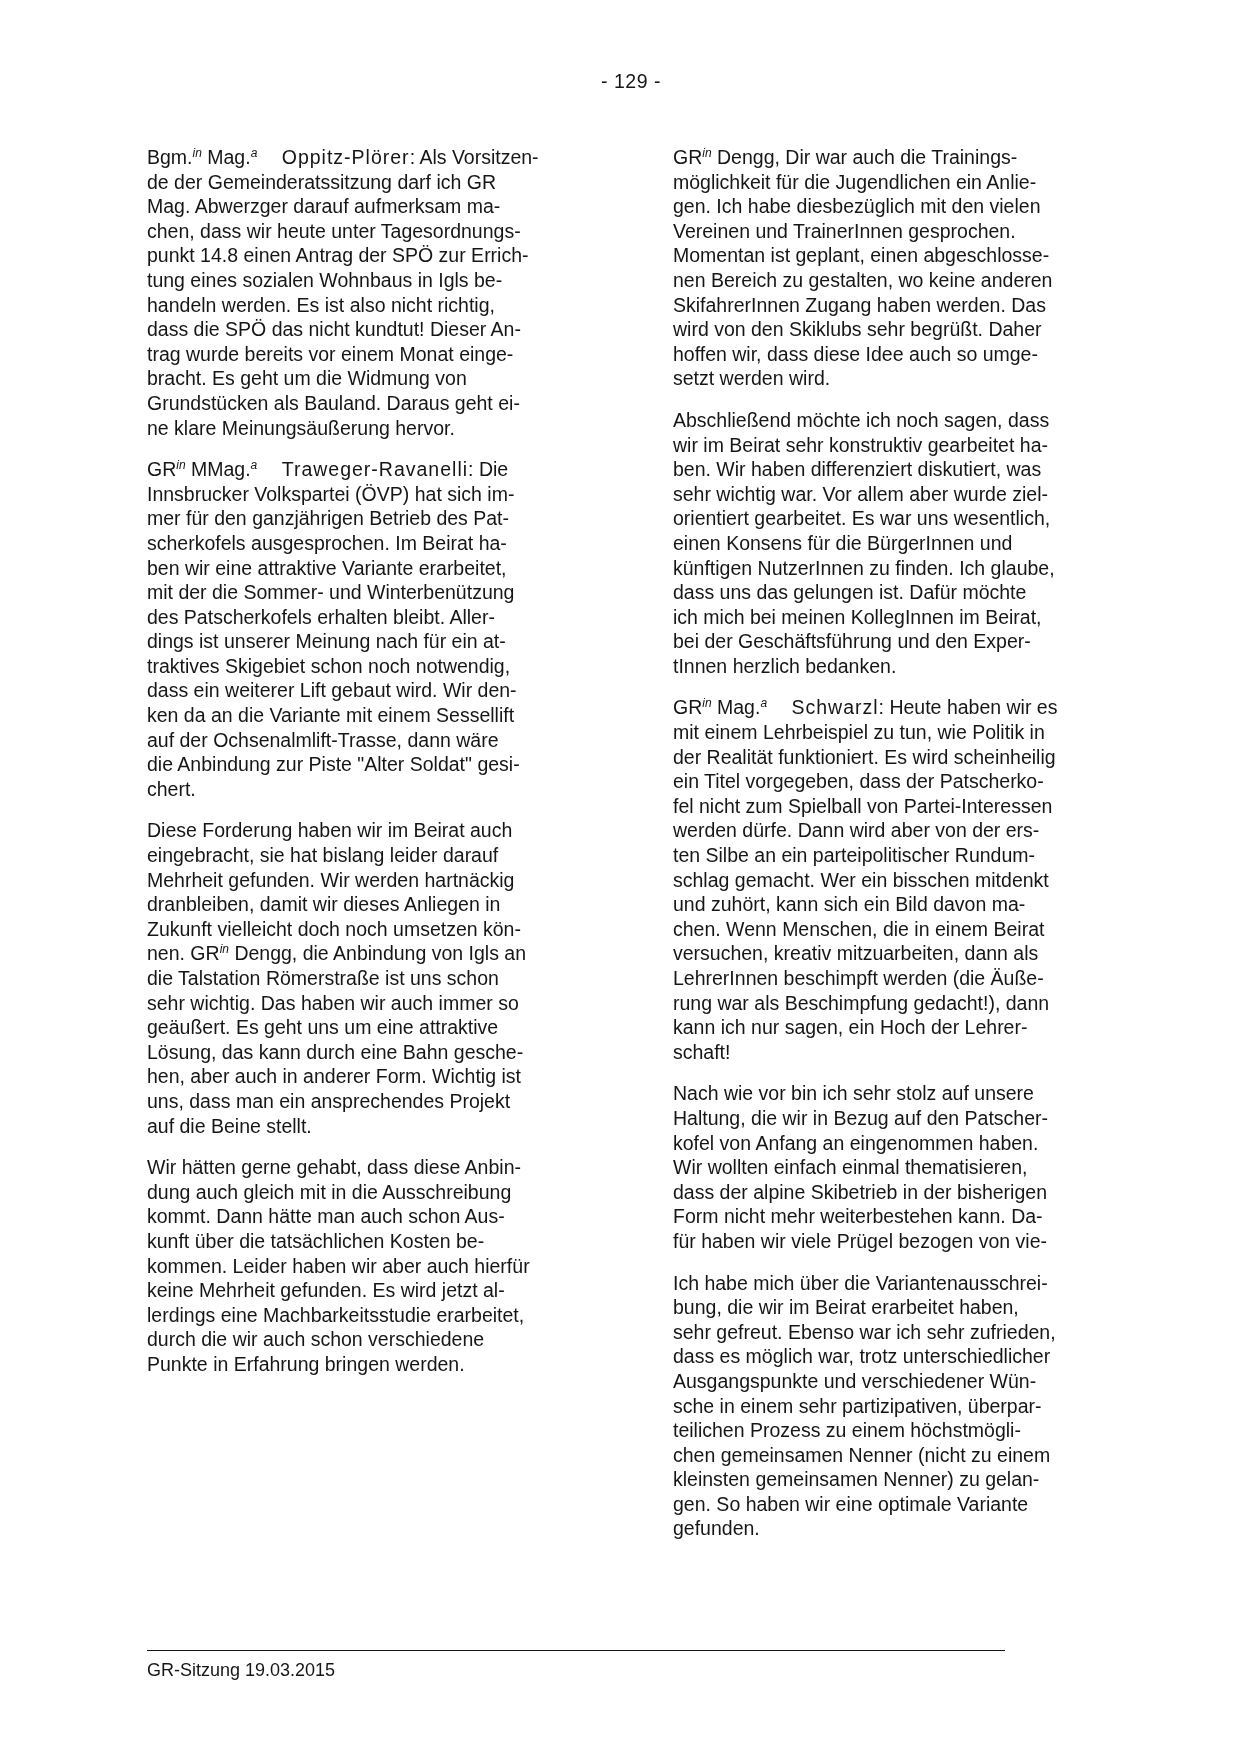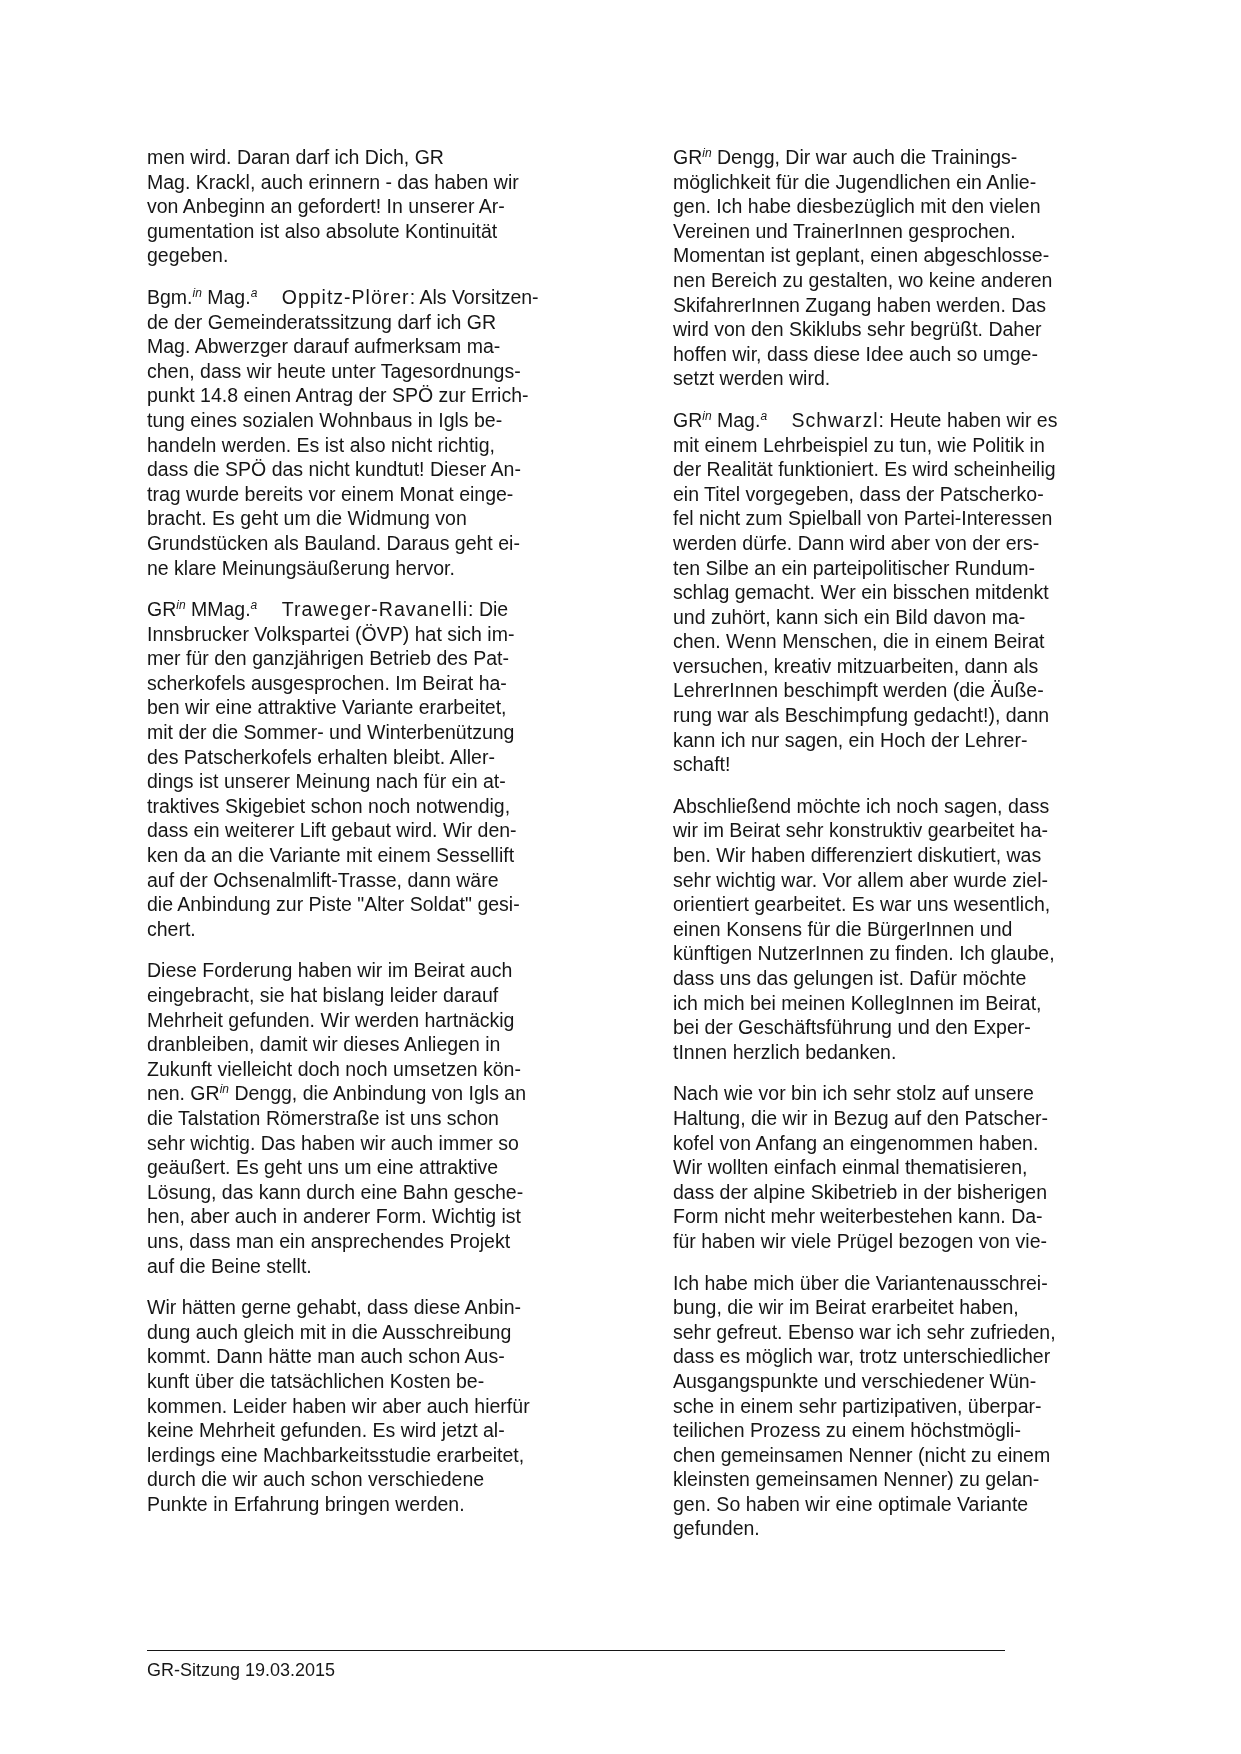--- a/index.html
+++ b/index.html
@@ -67,28 +67,24 @@
     position: absolute;
     top: 1660px;
     left: 147px;
     font-size: 18px;
   }
 </style>
 </head>
 <body>
 
 <div class="page">
+  <div class="page-number">- 129 -</div>
 
   <div class="content">
     <div class="col">
-        <p class="para"><span>men wird. Daran darf ich Dich, GR
-Mag. Krackl, auch erinnern - das haben wir
-von Anbeginn an gefordert! In unserer Ar-
-gumentation ist also absolute Kontinuität
-gegeben.</span></p>
         <p class="para"><span>Bgm.</span><sup>in</sup><span> Mag.</span><sup>a</sup><span> </span><span class="speaker-name">Oppitz-Plörer</span><span>: Als Vorsitzen-
 de der Gemeinderatssitzung darf ich GR
 Mag. Abwerzger darauf aufmerksam ma-
 chen, dass wir heute unter Tagesordnungs-
 punkt 14.8 einen Antrag der SPÖ zur Errich-
 tung eines sozialen Wohnbaus in Igls be-
 handeln werden. Es ist also nicht richtig,
 dass die SPÖ das nicht kundtut! Dieser An-
 trag wurde bereits vor einem Monat einge-
 bracht. Es geht um die Widmung von
@@ -135,46 +131,46 @@
         <p class="para"><span>GR</span><sup>in</sup><span> Dengg, Dir war auch die Trainings-
 möglichkeit für die Jugendlichen ein Anlie-
 gen. Ich habe diesbezüglich mit den vielen
 Vereinen und TrainerInnen gesprochen.
 Momentan ist geplant, einen abgeschlosse-
 nen Bereich zu gestalten, wo keine anderen
 SkifahrerInnen Zugang haben werden. Das
 wird von den Skiklubs sehr begrüßt. Daher
 hoffen wir, dass diese Idee auch so umge-
 setzt werden wird.</span></p>
+        <p class="para"><span>Abschließend möchte ich noch sagen, dass
+wir im Beirat sehr konstruktiv gearbeitet ha-
+ben. Wir haben differenziert diskutiert, was
+sehr wichtig war. Vor allem aber wurde ziel-
+orientiert gearbeitet. Es war uns wesentlich,
+einen Konsens für die BürgerInnen und
+künftigen NutzerInnen zu finden. Ich glaube,
+dass uns das gelungen ist. Dafür möchte
+ich mich bei meinen KollegInnen im Beirat,
+bei der Geschäftsführung und den Exper-
+tInnen herzlich bedanken.</span></p>
         <p class="para"><span>GR</span><sup>in</sup><span> Mag.</span><sup>a</sup><span> </span><span class="speaker-name">Schwarzl</span><span>: Heute haben wir es
 mit einem Lehrbeispiel zu tun, wie Politik in
 der Realität funktioniert. Es wird scheinheilig
 ein Titel vorgegeben, dass der Patscherko-
 fel nicht zum Spielball von Partei-Interessen
 werden dürfe. Dann wird aber von der ers-
 ten Silbe an ein parteipolitischer Rundum-
 schlag gemacht. Wer ein bisschen mitdenkt
 und zuhört, kann sich ein Bild davon ma-
 chen. Wenn Menschen, die in einem Beirat
 versuchen, kreativ mitzuarbeiten, dann als
 LehrerInnen beschimpft werden (die Äuße-
 rung war als Beschimpfung gedacht!), dann
 kann ich nur sagen, ein Hoch der Lehrer-
 schaft!</span></p>
-        <p class="para"><span>Abschließend möchte ich noch sagen, dass
-wir im Beirat sehr konstruktiv gearbeitet ha-
-ben. Wir haben differenziert diskutiert, was
-sehr wichtig war. Vor allem aber wurde ziel-
-orientiert gearbeitet. Es war uns wesentlich,
-einen Konsens für die BürgerInnen und
-künftigen NutzerInnen zu finden. Ich glaube,
-dass uns das gelungen ist. Dafür möchte
-ich mich bei meinen KollegInnen im Beirat,
-bei der Geschäftsführung und den Exper-
-tInnen herzlich bedanken.</span></p>
         <p class="para"><span>Nach wie vor bin ich sehr stolz auf unsere
 Haltung, die wir in Bezug auf den Patscher-
 kofel von Anfang an eingenommen haben.
 Wir wollten einfach einmal thematisieren,
 dass der alpine Skibetrieb in der bisherigen
 Form nicht mehr weiterbestehen kann. Da-
 für haben wir viele Prügel bezogen von vie-</span></p>
         <p class="para"><span>Ich habe mich über die Variantenausschrei-
 bung, die wir im Beirat erarbeitet haben,
 sehr gefreut. Ebenso war ich sehr zufrieden,

